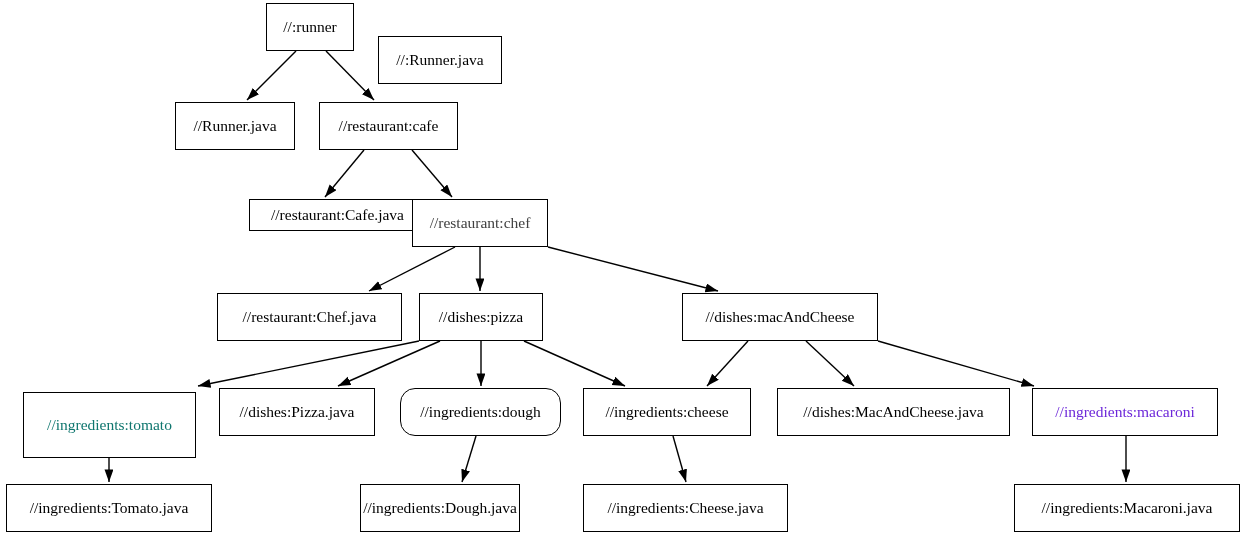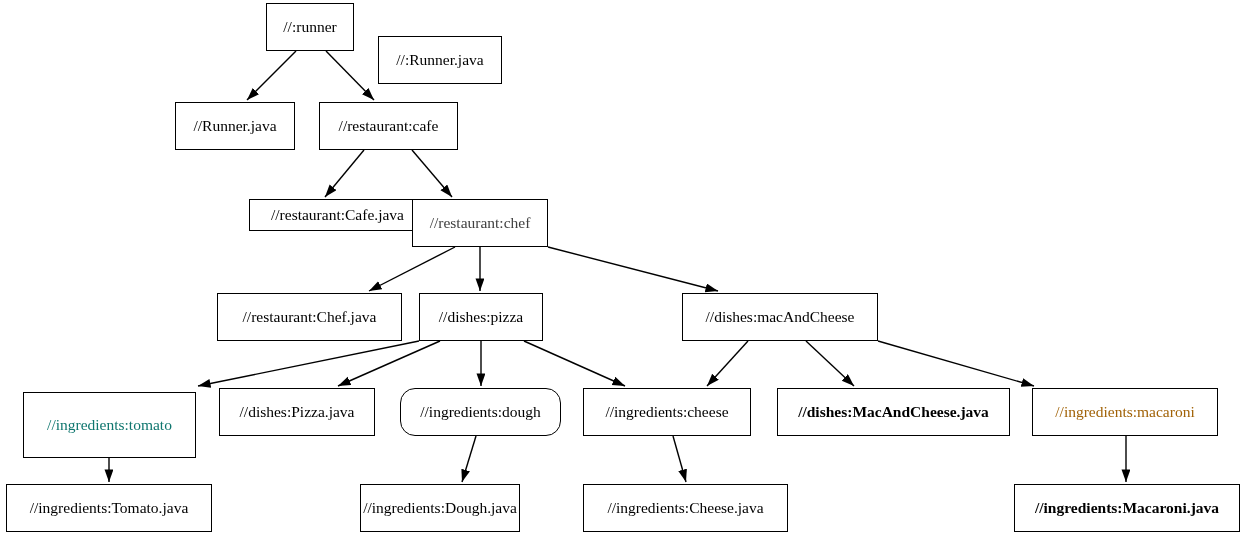--- a/index.html
+++ b/index.html
@@ -110,33 +110,33 @@
       </div>
       <div class="node" style="left: 219px; top: 388px; width: 156px; height: 48px; border-color: rgb(0, 0, 0); background: rgb(255, 255, 255); color: rgb(0, 0, 0);">
         <span class="node-label">//dishes:Pizza.java</span>
       </div>
       <div class="node" style="left: 400px; top: 388px; width: 161px; height: 48px; border-color: rgb(0, 0, 0); background: rgb(255, 255, 255); color: rgb(0, 0, 0); border-radius: 15px;">
         <span class="node-label">//ingredients:dough</span>
       </div>
       <div class="node" style="left: 583px; top: 388px; width: 168px; height: 48px; border-color: rgb(0, 0, 0); background: rgb(255, 255, 255); color: rgb(0, 0, 0);">
         <span class="node-label">//ingredients:cheese</span>
       </div>
-      <div class="node" style="left: 777px; top: 388px; width: 233px; height: 48px; border-color: rgb(0, 0, 0); background: rgb(255, 255, 255); color: rgb(0, 0, 0); font-weight: bold;">
+      <div class="node" style="left: 777px; top: 388px; width: 233px; height: 48px; border-color: rgb(0, 0, 0); background: rgb(255, 255, 255); color: rgb(0, 0, 0);">
         <span class="node-label">//dishes:MacAndCheese.java</span>
       </div>
-      <div class="node" style="left: 1032px; top: 388px; width: 186px; height: 48px; border-color: rgb(0, 0, 0); background: rgb(255, 255, 255); color: #a16207;">
+      <div class="node" style="left: 1032px; top: 388px; width: 186px; height: 48px; border-color: rgb(0, 0, 0); background: rgb(255, 255, 255); color: #6d28d9;">
         <span class="node-label">//ingredients:macaroni</span>
       </div>
       <div class="node" style="left: 6px; top: 484px; width: 206px; height: 48px; border-color: rgb(0, 0, 0); background: rgb(255, 255, 255); color: rgb(0, 0, 0);">
         <span class="node-label">//ingredients:Tomato.java</span>
       </div>
       <div class="node" style="left: 360px; top: 484px; width: 160px; height: 48px; border-color: rgb(0, 0, 0); background: rgb(255, 255, 255); color: rgb(0, 0, 0);">
         <span class="node-label">//ingredients:Dough.java</span>
       </div>
       <div class="node" style="left: 583px; top: 484px; width: 205px; height: 48px; border-color: rgb(0, 0, 0); background: rgb(255, 255, 255); color: rgb(0, 0, 0);">
         <span class="node-label">//ingredients:Cheese.java</span>
       </div>
-      <div class="node" style="left: 1014px; top: 484px; width: 226px; height: 48px; border-color: rgb(0, 0, 0); background: rgb(255, 255, 255); color: rgb(0, 0, 0); font-weight: bold;">
+      <div class="node" style="left: 1014px; top: 484px; width: 226px; height: 48px; border-color: rgb(0, 0, 0); background: rgb(255, 255, 255); color: rgb(0, 0, 0);">
         <span class="node-label">//ingredients:Macaroni.java</span>
       </div>
     </div>
 
 </div>
 
 </body></html>

